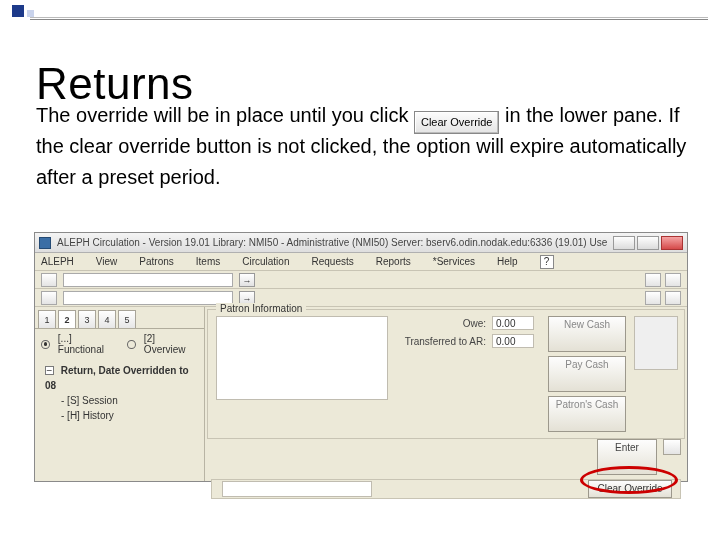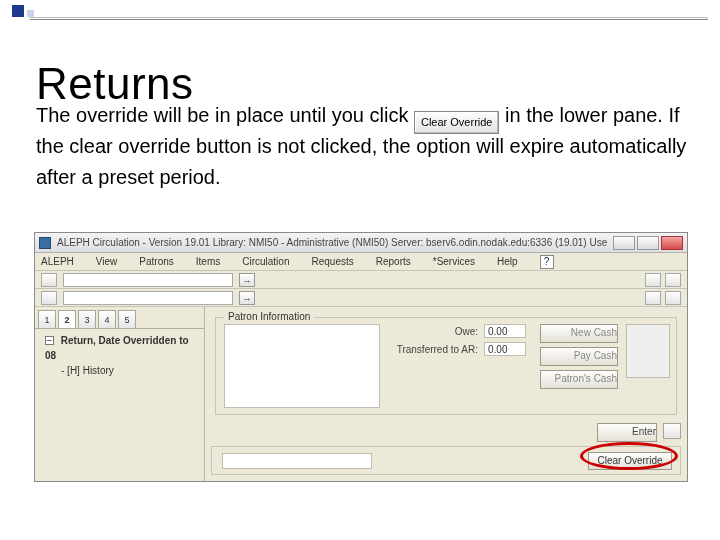--- a/index.html
+++ b/index.html
@@ -57,32 +57,32 @@
          border:1px solid #a8a498; border-bottom:none; display:flex; align-items:center; justify-content:center;}
   .tab.active { background:#fff; font-weight:bold; }
   .radio-row { padding:4px 6px; font-size:10px; display:flex; gap:8px; align-items:center; }
   .radio { width:9px; height:9px; border:1px solid #666; border-radius:50%; display:inline-block; position:relative;}
   .radio.checked::after { content:""; position:absolute; inset:1.5px; background:#333; border-radius:50%; }
   .tree { padding:4px 10px; font-size:10px; line-height:1.5; }
   .tree .minus { display:inline-block; width:9px; height:9px; border:1px solid #7a7a7a; background:#fff; text-align:center; line-height:7px; font-size:10px; margin-right:4px;}
   .tree-children { margin-left:16px; }
 
   .rightpane { flex:1; display:flex; flex-direction:column; }
-  .group { margin:10px; padding:6px 6px 6px 8px; border:1px solid #c8c4b4; background:#ece9d8; position:relative; }
+  .group { margin:2px; padding:6px 6px 6px 8px; border:1px solid #c8c4b4; background:#ece9d8; position:relative; }
   .group-title { position:absolute; top:-7px; left:8px; background:#ece9d8; padding:0 4px; font-size:10px; }
   .patron-grid { display:flex; gap:8px; }
   .photo { width:44px; height:54px; background:#efefef; border:1px solid #c0bcb0; }
   .big-empty { flex:1; height:84px; background:#fff; border:1px solid #c0bcb0; }
   .kv { display:flex; flex-direction:column; gap:4px; margin-left:4px; }
   .kv-row { display:flex; align-items:center; gap:6px; }
   .kv-row label { width:86px; font-size:10px; text-align:right; color:#444;}
   .kv-row .val { width:42px; height:14px; background:#fff; border:1px solid #c0bcb0; text-align:left; padding:0 3px; font-size:10px; line-height:14px;}
   .btncol { display:flex; flex-direction:column; gap:4px; margin-left:6px; }
-  .winbtn { width:78px; height:19px; font-size:10px; border:1px solid #9c988c;
-            background:linear-gradient(#fdfdfd,#e4e1d5); color:#888; text-align:right; line-height:16px;}
+  .winbtn { width:78px; height:36px; font-size:10px; border:1px solid #9c988c;
+            background:linear-gradient(#fdfdfd,#e4e1d5); color:#888; text-align:center; line-height:16px;}
   .lower { height:46px; margin:0 6px 6px 6px; border:1px solid #c8c4b4; background:#ece9d8;
            display:flex; align-items:center; justify-content:flex-end; padding:0 8px; gap:8px; position:relative;}
   .lower .field { width:150px; height:16px; background:#fff; border:1px solid #c0bcb0; margin-right:auto; margin-left:2px;}
   .clearov { width:84px; height:18px; font-size:10px; border:1px solid #9c988c;
              background:linear-gradient(#fdfdfd,#e4e1d5); text-align:center; line-height:16px; }
   .red-circ { position:absolute; right:2px; bottom:4px; width:98px; height:28px; border:3px solid #cc0000; border-radius:50%; pointer-events:none;}
   .enter-row { display:flex; justify-content:flex-end; margin:-2px 6px 4px 0; gap:6px;}
   .enter-row .ticon2 { width:18px; height:16px; border:1px solid #a8a498; background:linear-gradient(#fff,#e4e4e4);}
 </style>
 </head>
@@ -151,26 +151,33 @@
 
   <div class="main-area">
     <div class="leftpane">
       <div class="tabstrip">
         <div class="tab">1</div>
         <div class="tab active">2</div>
         <div class="tab">3</div>
         <div class="tab">4</div>
         <div class="tab">5</div>
       </div>
+      <div class="radio-row">
+        <span class="radio checked"></span>
+        <span>[...] Functional</span>
+        <span class="radio"></span>
+        <span>[2] Overview</span>
+      </div>
       <div class="tree">
         <div>
           <span class="minus">−</span>
           <b>Return, Date Overridden to 08</b>
         </div>
         <div class="tree-children">
+          <div>- [S] Session</div>
           <div>- [H] History</div>
         </div>
       </div>
     </div>
 
     <div class="rightpane">
       <div class="group">
         <div class="group-title">Patron Information</div>
         <div class="patron-grid">
           <div class="big-empty"></div>

